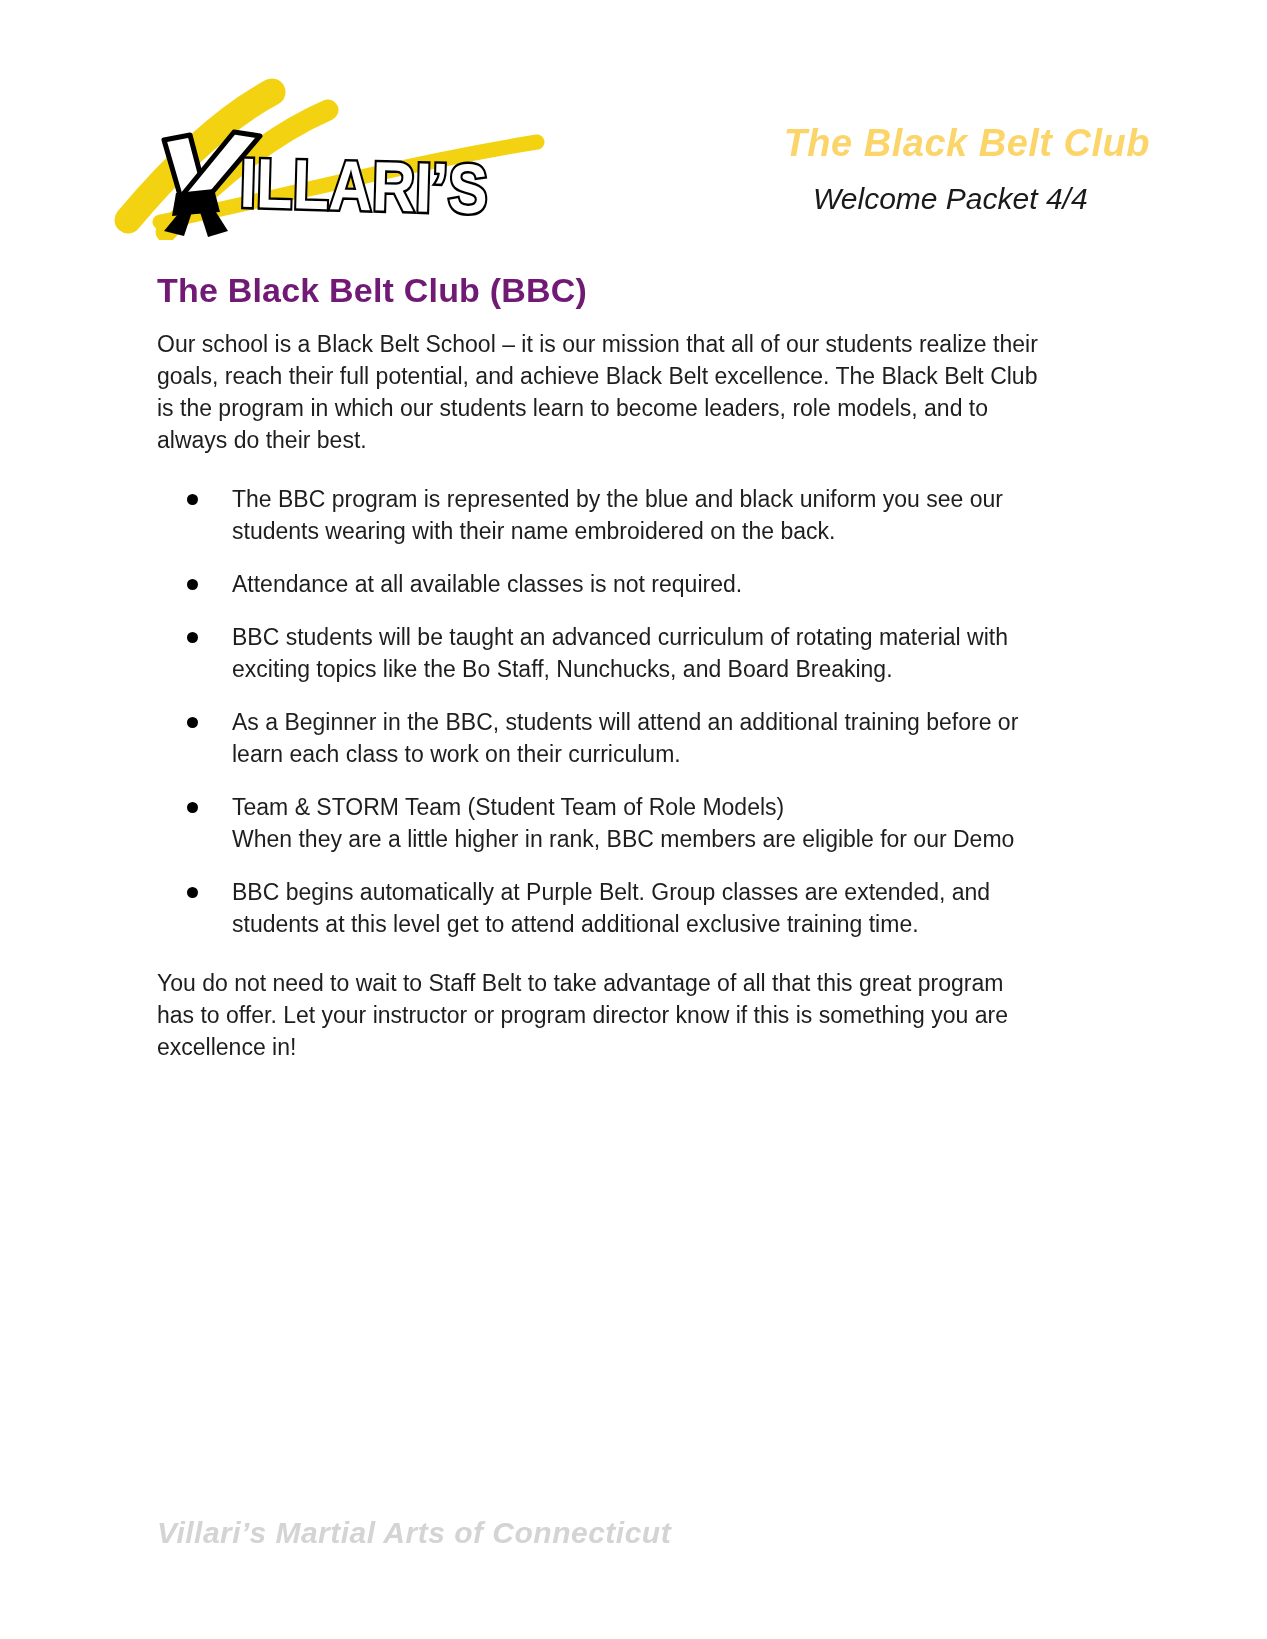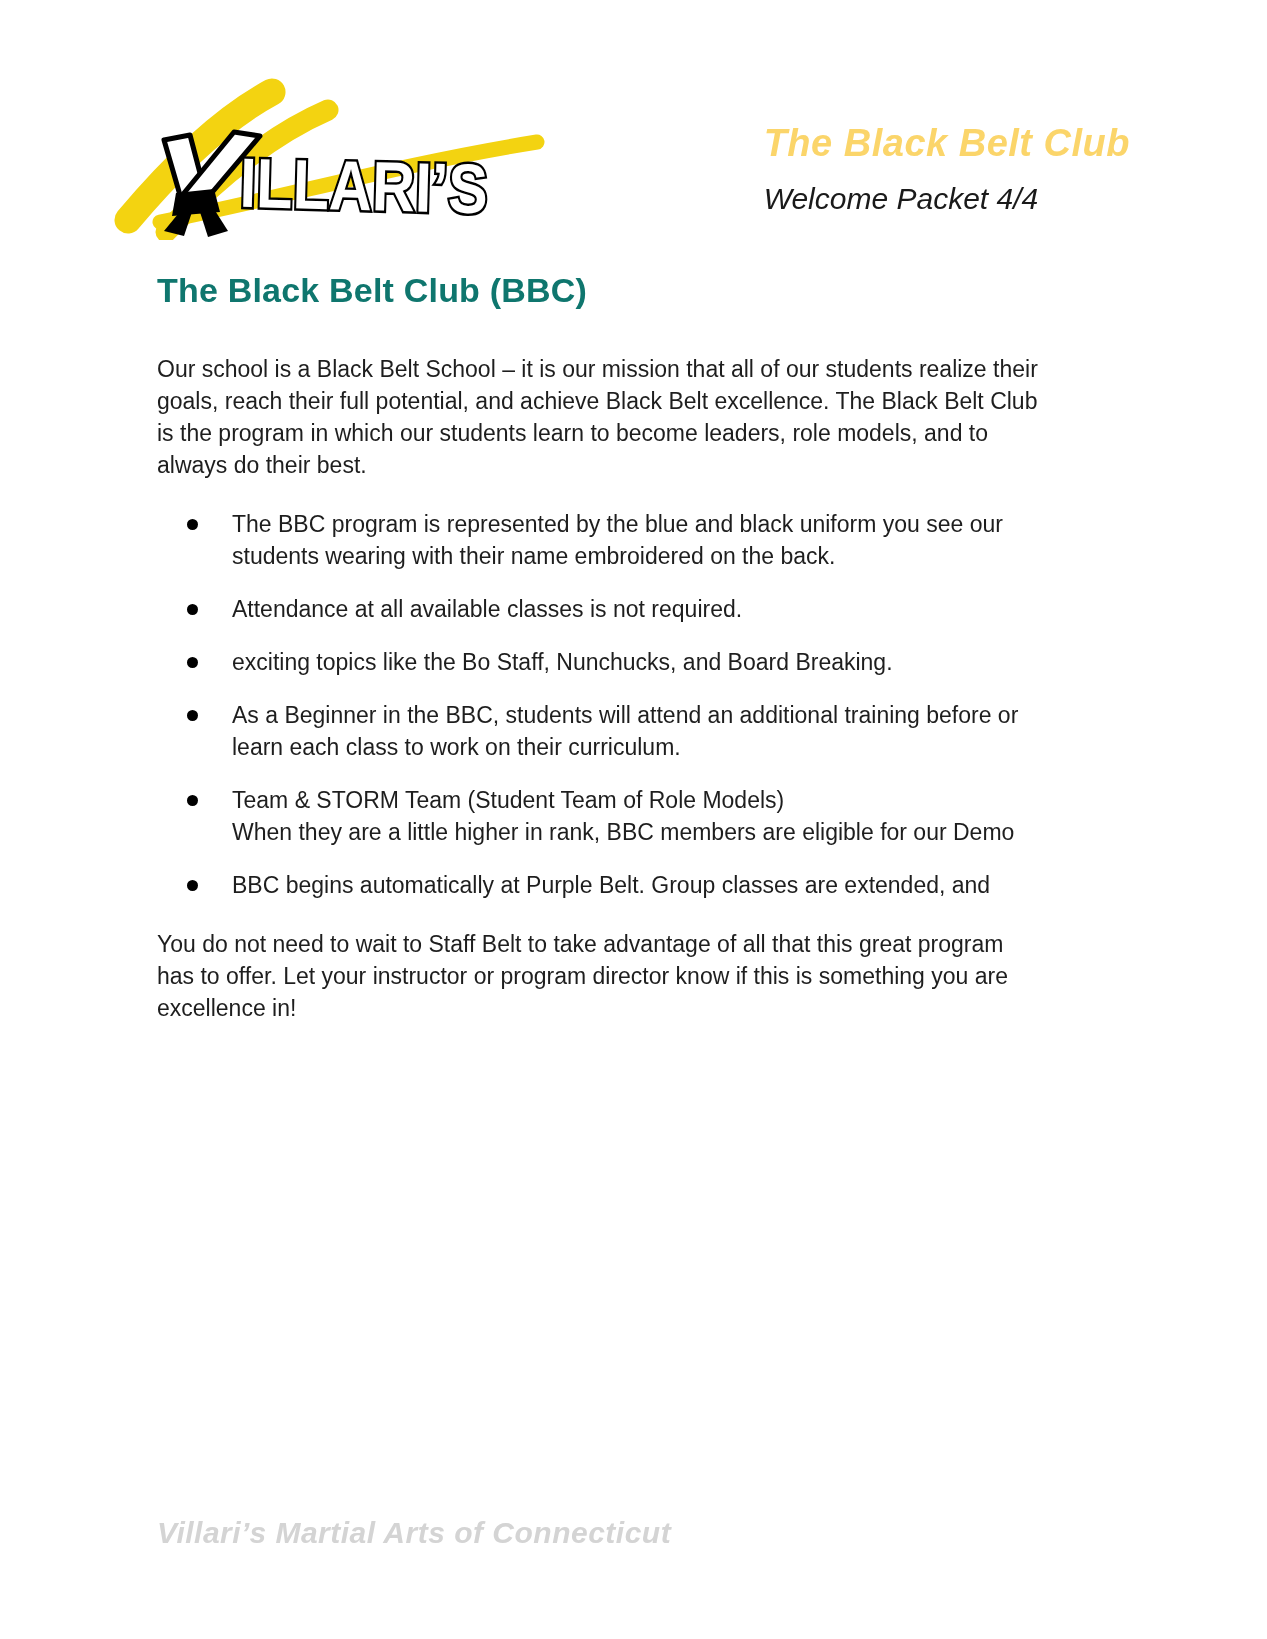--- a/index.html
+++ b/index.html
@@ -9,35 +9,35 @@
     width:1267px; height:1639px;
     margin:0 auto;
     background:#ffffff;
     font-family:"Liberation Sans", sans-serif;
     overflow:hidden;
   }
 
   
   .logo-svg { position:absolute; left:100px; top:72px; }
 
-  .header-right { position:absolute; top:122px; right:137px; text-align:left; }
+  .header-right { position:absolute; top:122px; right:117px; text-align:center; }
   .header-title {
     font-size:38px; font-weight:700; font-style:italic;
     color:#FBD56A; letter-spacing:0.5px;
   }
   .header-subtitle {
     font-size:30px; font-style:italic; color:#1a1a1a;
     margin-top:17px; margin-right:33px;
   }
 
   
   .content { position:absolute; left:157px; top:271px; width:952px; color:#1e1e1e; }
   .doc-title {
-    margin:0 0 43px 0;
-    font-size:34px; font-weight:700; color:#0f766e;
+    margin:0 0 18px 0;
+    font-size:34px; font-weight:700; color:#701a75;
     letter-spacing:0.2px;
   }
   .para { font-size:23px; line-height:32px; }
   .t-line { white-space:nowrap; }
 
   .bullets { list-style:none; margin:27px 0 0 0; padding:0; }
   .bullets li { position:relative; padding-left:75px; margin-bottom:21px; }
   .bullet-dot {
     position:absolute; left:30px; top:11px;
     width:11px; height:11px; border-radius:50%; background:#000;
@@ -98,35 +98,37 @@
         <span class="bullet-dot"></span>
         <div class="t-line">The BBC program is represented by the blue and black uniform you see our</div>
         <div class="t-line">students wearing with their name embroidered on the back.</div>
       </li>
       <li>
         <span class="bullet-dot"></span>
         <div class="t-line">Attendance at all available classes is not required.</div>
       </li>
       <li>
         <span class="bullet-dot"></span>
+        <div class="t-line">BBC students will be taught an advanced curriculum of rotating material with</div>
         <div class="t-line">exciting topics like the Bo Staff, Nunchucks, and Board Breaking.</div>
       </li>
       <li>
         <span class="bullet-dot"></span>
         <div class="t-line">As a Beginner in the BBC, students will attend an additional training before or</div>
         <div class="t-line">learn each class to work on their curriculum.</div>
       </li>
       <li>
         <span class="bullet-dot"></span>
         <div class="t-line">Team &amp; STORM Team (Student Team of Role Models)</div>
         <div class="t-line">When they are a little higher in rank, BBC members are eligible for our Demo</div>
       </li>
       <li>
         <span class="bullet-dot"></span>
         <div class="t-line">BBC begins automatically at Purple Belt. Group classes are extended, and</div>
+        <div class="t-line">students at this level get to attend additional exclusive training time.</div>
       </li>
     </ul>
 
     <div class="para closing">
       <div class="t-line">You do not need to wait to Staff Belt to take advantage of all that this great program</div>
       <div class="t-line">has to offer. Let your instructor or program director know if this is something you are</div>
       <div class="t-line">excellence in!</div>
     </div>
   </div>
 

